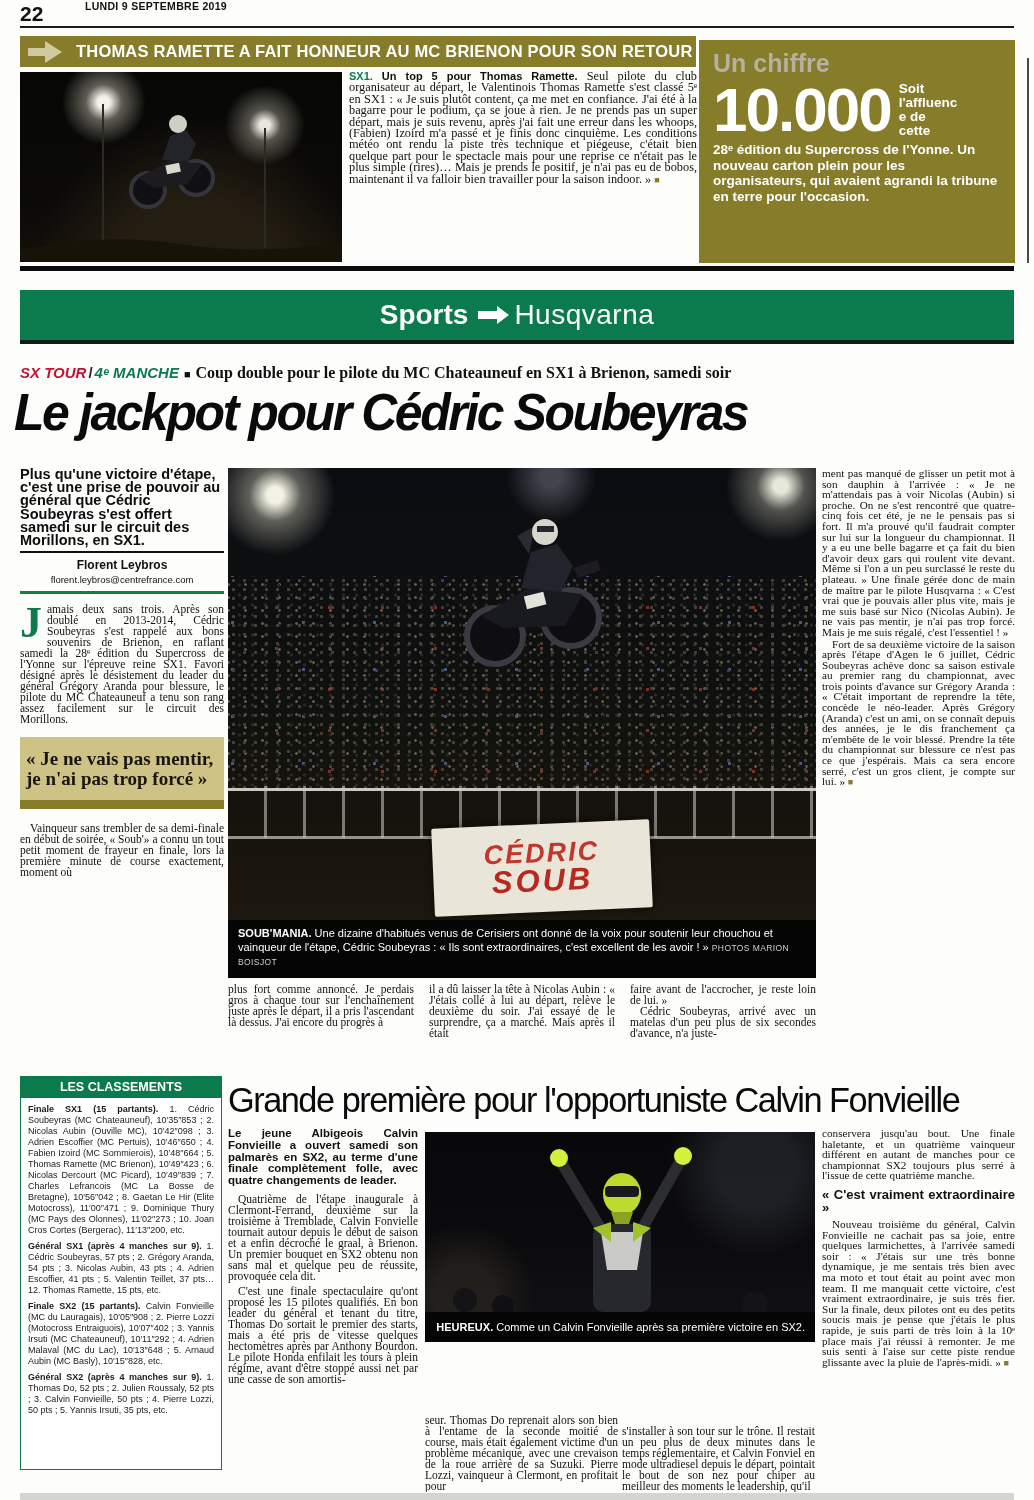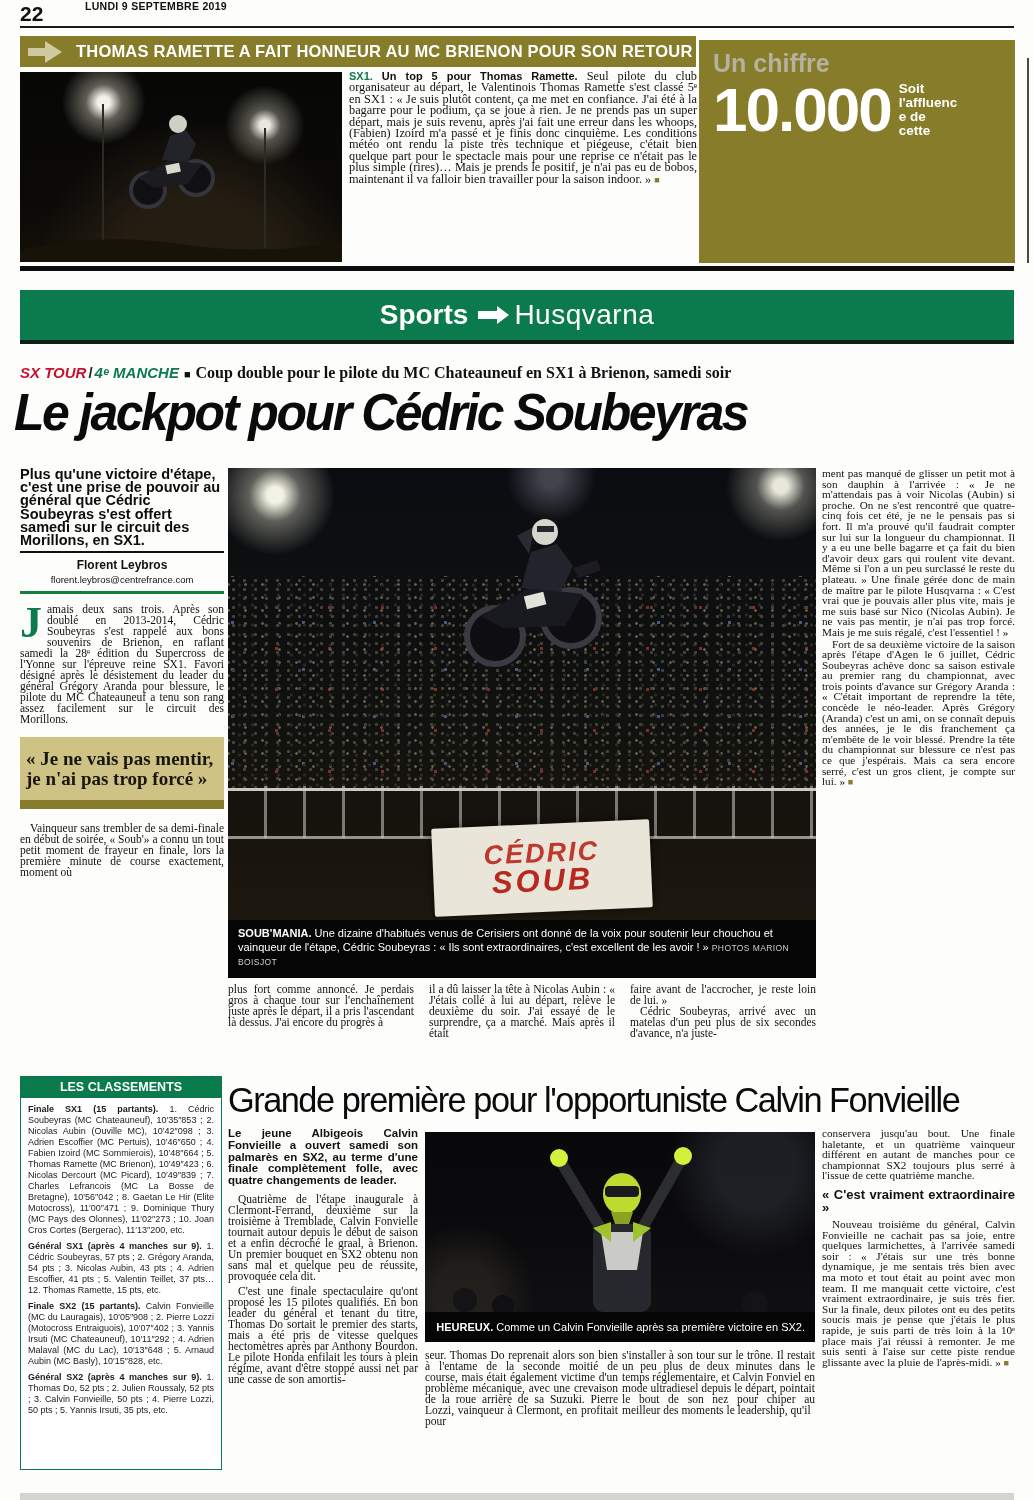--- a/index.html
+++ b/index.html
@@ -107,21 +107,21 @@
              letter-spacing:-1.5px;color:#0a0a0a;white-space:nowrap;transform:scaleX(.98);transform-origin:left;}
   .a2left{left:228px;top:1128px;width:190px;height:372px;overflow:hidden;}
   .chapo2{font:700 11.5px/11.8px "Liberation Sans",sans-serif;text-align:justify;}
   .a2left .body{margin-top:6px;}
   .photo3wrap{left:425px;top:1132px;width:390px;}
   .ph3{position:relative;width:390px;height:180px;overflow:hidden;background:
       radial-gradient(circle at 85% 20%, rgba(120,130,150,.18) 0 40px, transparent 90px),
       radial-gradient(circle at 10% 90%, rgba(90,80,60,.25) 0 30px, transparent 70px),
       linear-gradient(#08080a,#0b0b0d 60%,#101012);}
   .cap2{background:#050505;color:#fff;font:400 11px/16px "Liberation Sans",sans-serif;padding:7px 10px;text-align:right;}
-  .bcols{left:425px;top:1350px;width:390px;height:142px;display:flex;gap:4px;}
+  .bcols{left:425px;top:1350px;width:390px;height:142px;display:flex;gap:4px;align-items:flex-end;}
   .bcols .bc{flex:1;overflow:hidden;}
   .a2right{left:822px;top:1128px;width:193px;height:372px;overflow:hidden;font-size:11.2px;line-height:10.6px;text-align:justify;}
   .subhead{font:700 13px/13.5px "Liberation Sans",sans-serif;margin:7px 0 4px;}
   .bottom-strip{left:20px;top:1493px;width:994px;height:7px;background:#d4d4d2;}
 </style>
 </head>
 <body>
 
 <div class="page">
 
@@ -157,20 +157,21 @@
        <span>Seul pilote du club organisateur au départ, le Valentinois Thomas Ramette s'est classé 5ᵉ en SX1 : « Je suis plutôt content, ça me met en confiance. J'ai été à la bagarre pour le podium, ça se joue à rien. Je ne prends pas un super départ, mais je suis revenu, après j'ai fait une erreur dans les whoops, (Fabien) Izoird m'a passé et je finis donc cinquième. Les conditions météo ont rendu la piste très technique et piégeuse, c'était bien quelque part pour le spectacle mais pour une reprise ce n'était pas le plus simple (rires)… Mais je prends le positif, je n'ai pas eu de bobos, maintenant il va falloir bien travailler pour la saison indoor. »</span>
        <span class="sq">■</span></p>
   </div>
 
   <div class="abs chiffre">
     <div class="ch-label">Un chiffre</div>
     <div class="ch-row">
       <div class="ch-num">10.000</div>
       <div class="ch-side">Soit l'affluence de cette</div>
     </div>
+    <div class="ch-body">28ᵉ édition du Supercross de l'Yonne. Un nouveau carton plein pour les organisateurs, qui avaient agrandi la tribune en terre pour l'occasion.</div>
   </div>
 
   <div class="abs black-rule"></div>
 
   <div class="abs section-banner">
     <span class="s1">Sports</span>
     <span class="arr"></span>
     <span class="s2">Husqvarna</span>
   </div>
 

